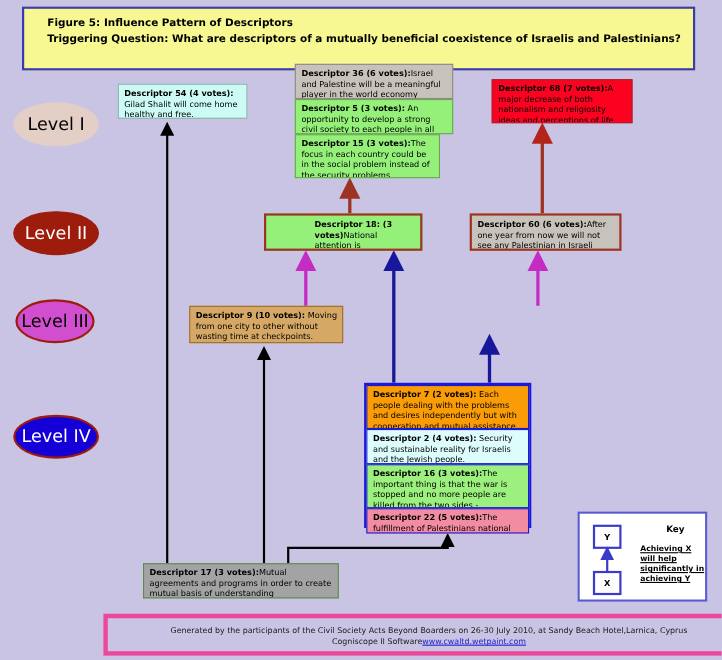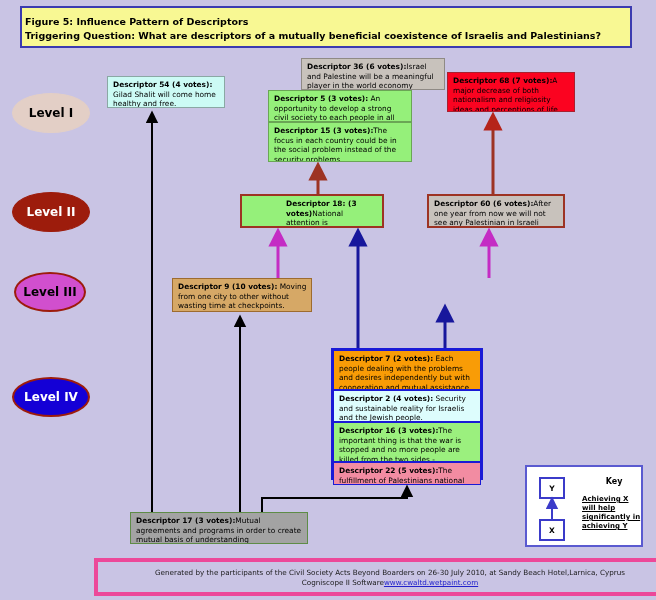--- a/index.html
+++ b/index.html
@@ -6,52 +6,52 @@
   body{
     width:656px;height:600px;
     background:#c9c4e4;
     font-family:"DejaVu Sans","Liberation Sans",sans-serif;
     position:relative;overflow:hidden;
   }
   #stage{position:absolute;left:0;top:0;width:656px;height:600px;}
 
   
   .title-banner{
-    position:absolute;left:20px;top:6px;width:612px;height:42px;
+    position:absolute;left:20px;top:6px;width:612px;height:58px;
     background:#f8f893;border:2px solid #3b3bb0;
-    box-sizing:border-box;padding:7px 0 0 3px;
+    box-sizing:border-box;padding:7px 0 0 21px;
   }
   .title-line{font-size:9.5px;font-weight:bold;color:#000;line-height:13.5px;white-space:nowrap;}
 
   
   .level{
     position:absolute;border-radius:50%;
     display:flex;align-items:center;justify-content:center;text-align:center;
-    font-size:12px;font-weight:bold;line-height:12px;
+    font-size:16px;font-weight:normal;line-height:12px;
     box-sizing:border-box;
   }
   .lvl1{left:12px;top:93px;width:78px;height:40px;background:#e3cfc6;border:1px solid #e3cfc6;color:#000;}
   .lvl2{left:12px;top:192px;width:78px;height:40px;background:#9d1c0c;border:1px solid #9d1c0c;color:#fff;}
   .lvl3{left:14px;top:272px;width:72px;height:40px;background:#d14fce;border:2px solid #9d1c0c;color:#000;}
   .lvl4{left:12px;top:377px;width:78px;height:40px;background:#1400d6;border:2px solid #9d1c0c;color:#fff;}
   .lvl5{left:12px;top:507px;width:78px;height:40px;background:#000000;border:2px solid #9d1c0c;color:#fff;}
 
   
   .box{
     position:absolute;box-sizing:border-box;
     font-size:7.4px;line-height:9.6px;color:#000;
     padding:3px 4px 3px 5px;
     overflow:hidden;
   }
   .box b{font-weight:bold;}
 
   .d54{left:107px;top:76px;width:118px;height:32px;background:#ccfbf5;border:1px solid #8aa8a4;}
-  .d36{left:268px;top:58px;width:144px;height:32px;background:#c8c2bc;border:1px solid #8f8a85;margin-left:33px;}
+  .d36{left:268px;top:58px;width:144px;height:32px;background:#c8c2bc;border:1px solid #8f8a85;}
   .d5 {left:268px;top:90px;width:144px;height:32px;background:#95f07a;border:1px solid #6aa655;}
-  .d15{left:268px;top:122px;width:144px;height:40px;background:#95f07a;border:1px solid #6aa655;}
+  .d15{left:268px;top:122px;width:132px;height:40px;background:#95f07a;border:1px solid #6aa655;}
   .d68{left:447px;top:72px;width:128px;height:40px;background:#fb0320;border:1px solid #a8212f;}
 
   .d18{left:240px;top:194px;width:144px;height:34px;background:#95f07a;border:2px solid #9d3323;padding-left:44px;}
   .d60{left:427px;top:194px;width:138px;height:34px;background:#c8c2bc;border:2px solid #9d3323;}
 
   .d9 {left:172px;top:278px;width:140px;height:34px;background:#d6a866;border:1px solid #9d6b2f;}
   .d50{left:428px;top:278px;width:132px;height:26px;background:#fcfc24;border:1px solid #b5b51b;}
 
   .cluster{position:absolute;left:331px;top:348px;width:152px;height:132px;border:2px solid #1a1ad6;box-sizing:border-box;background:#c9c4e4;}
   .d7 {left:333px;top:350px;width:148px;height:40px;background:#f99c06;border:1px solid #1a1ad6;}

